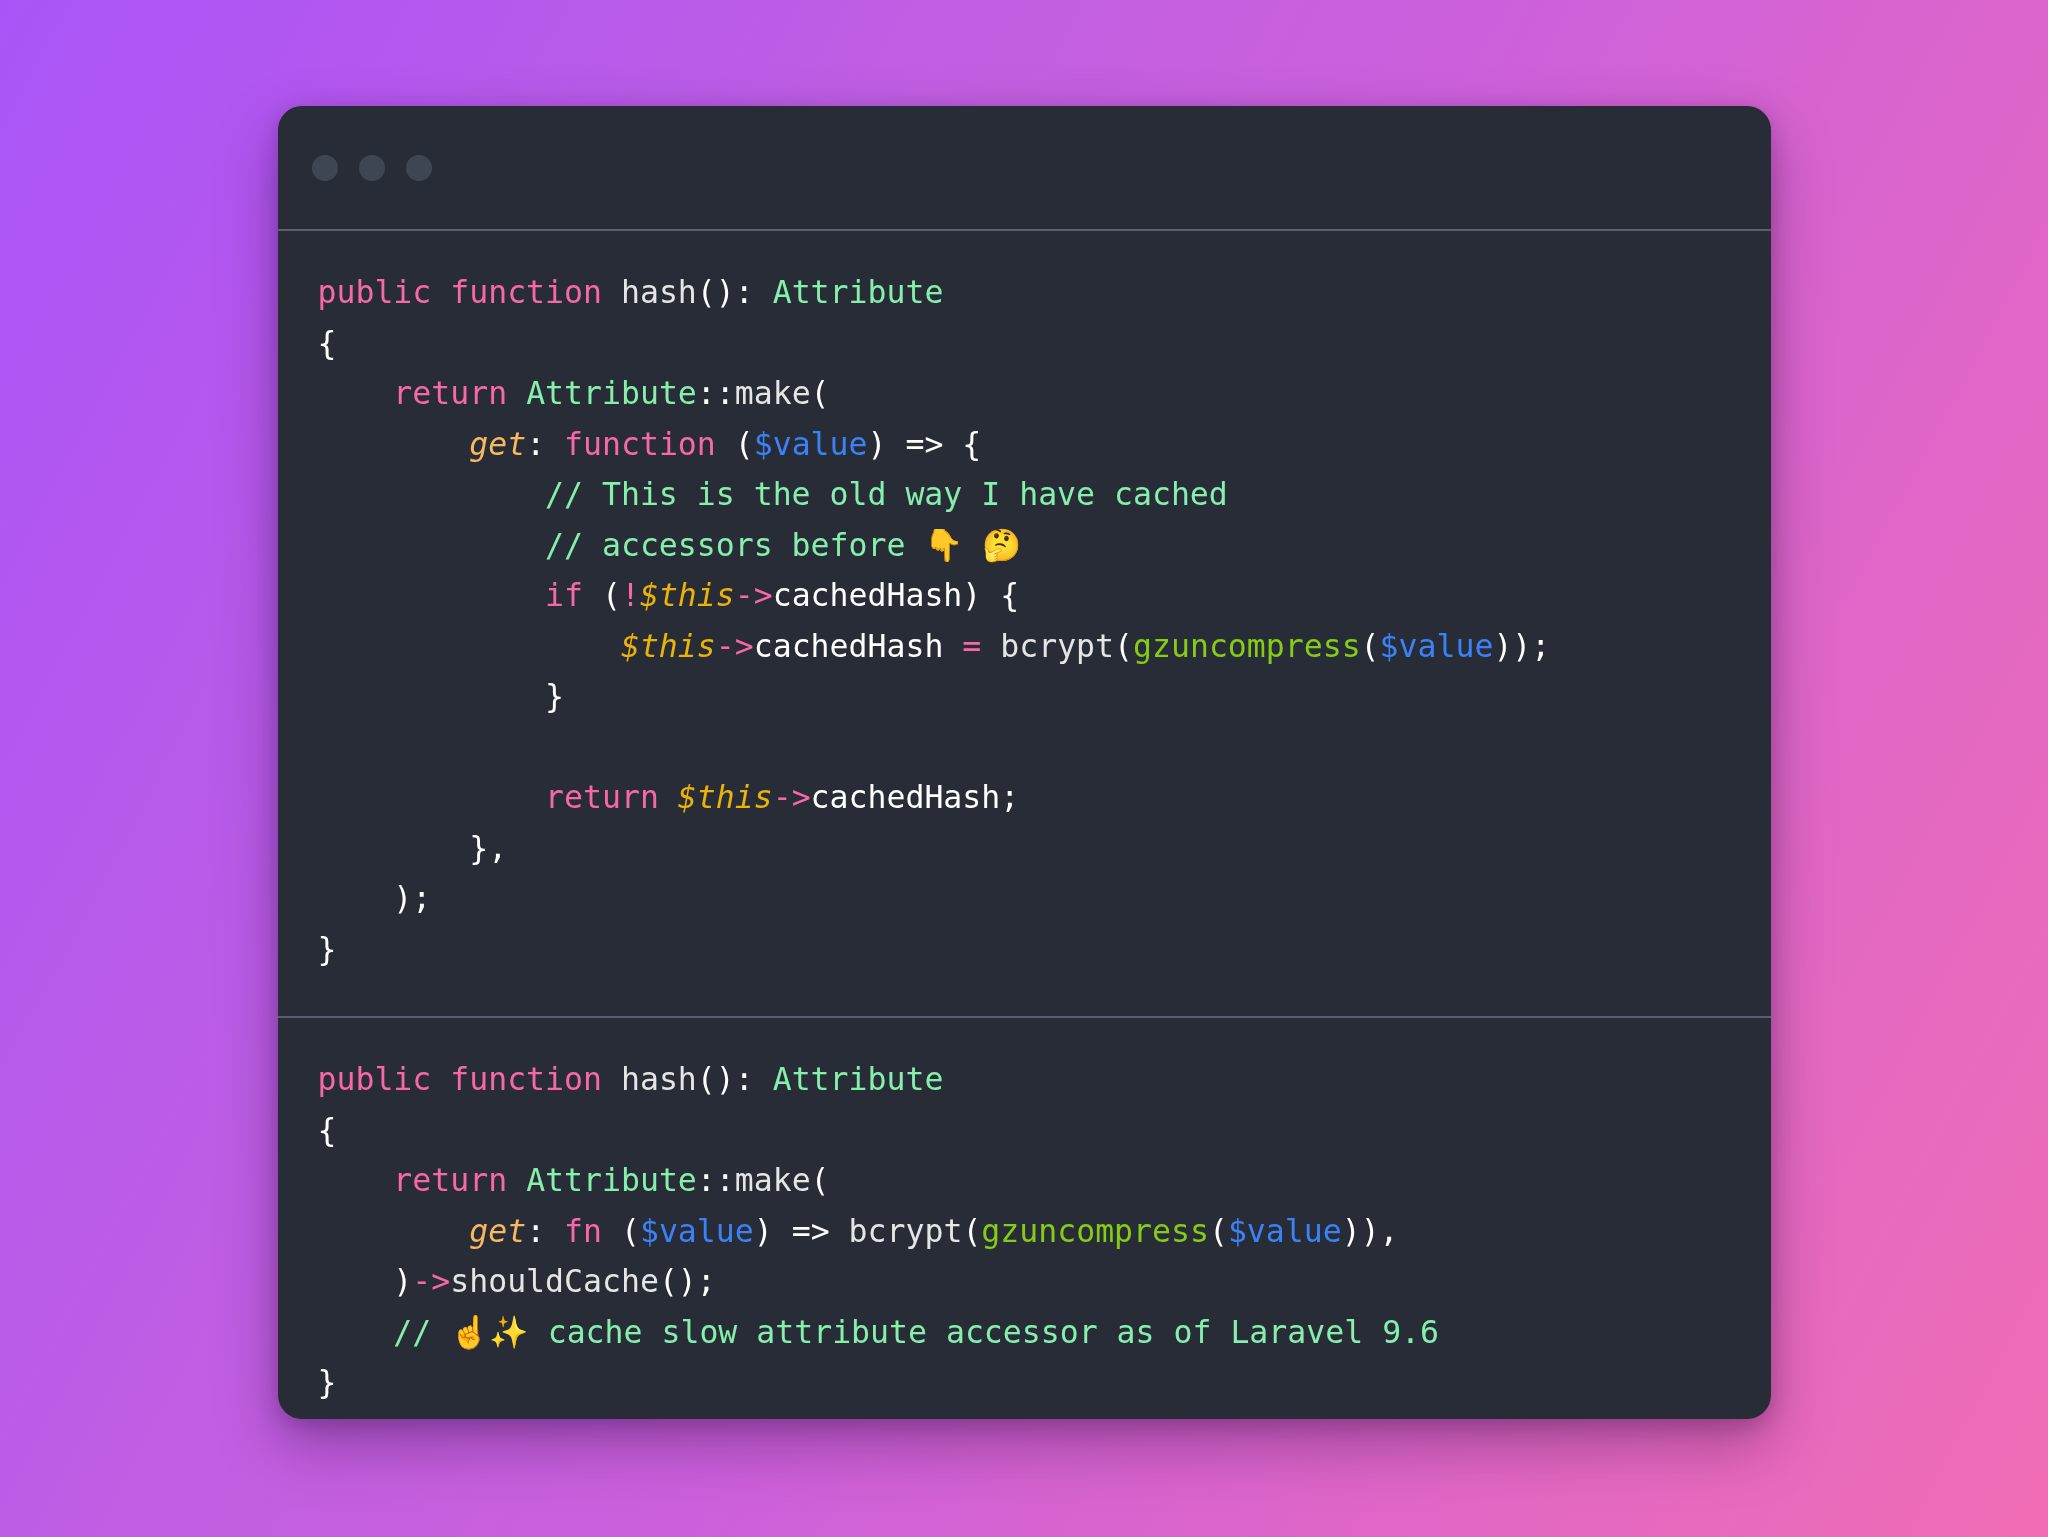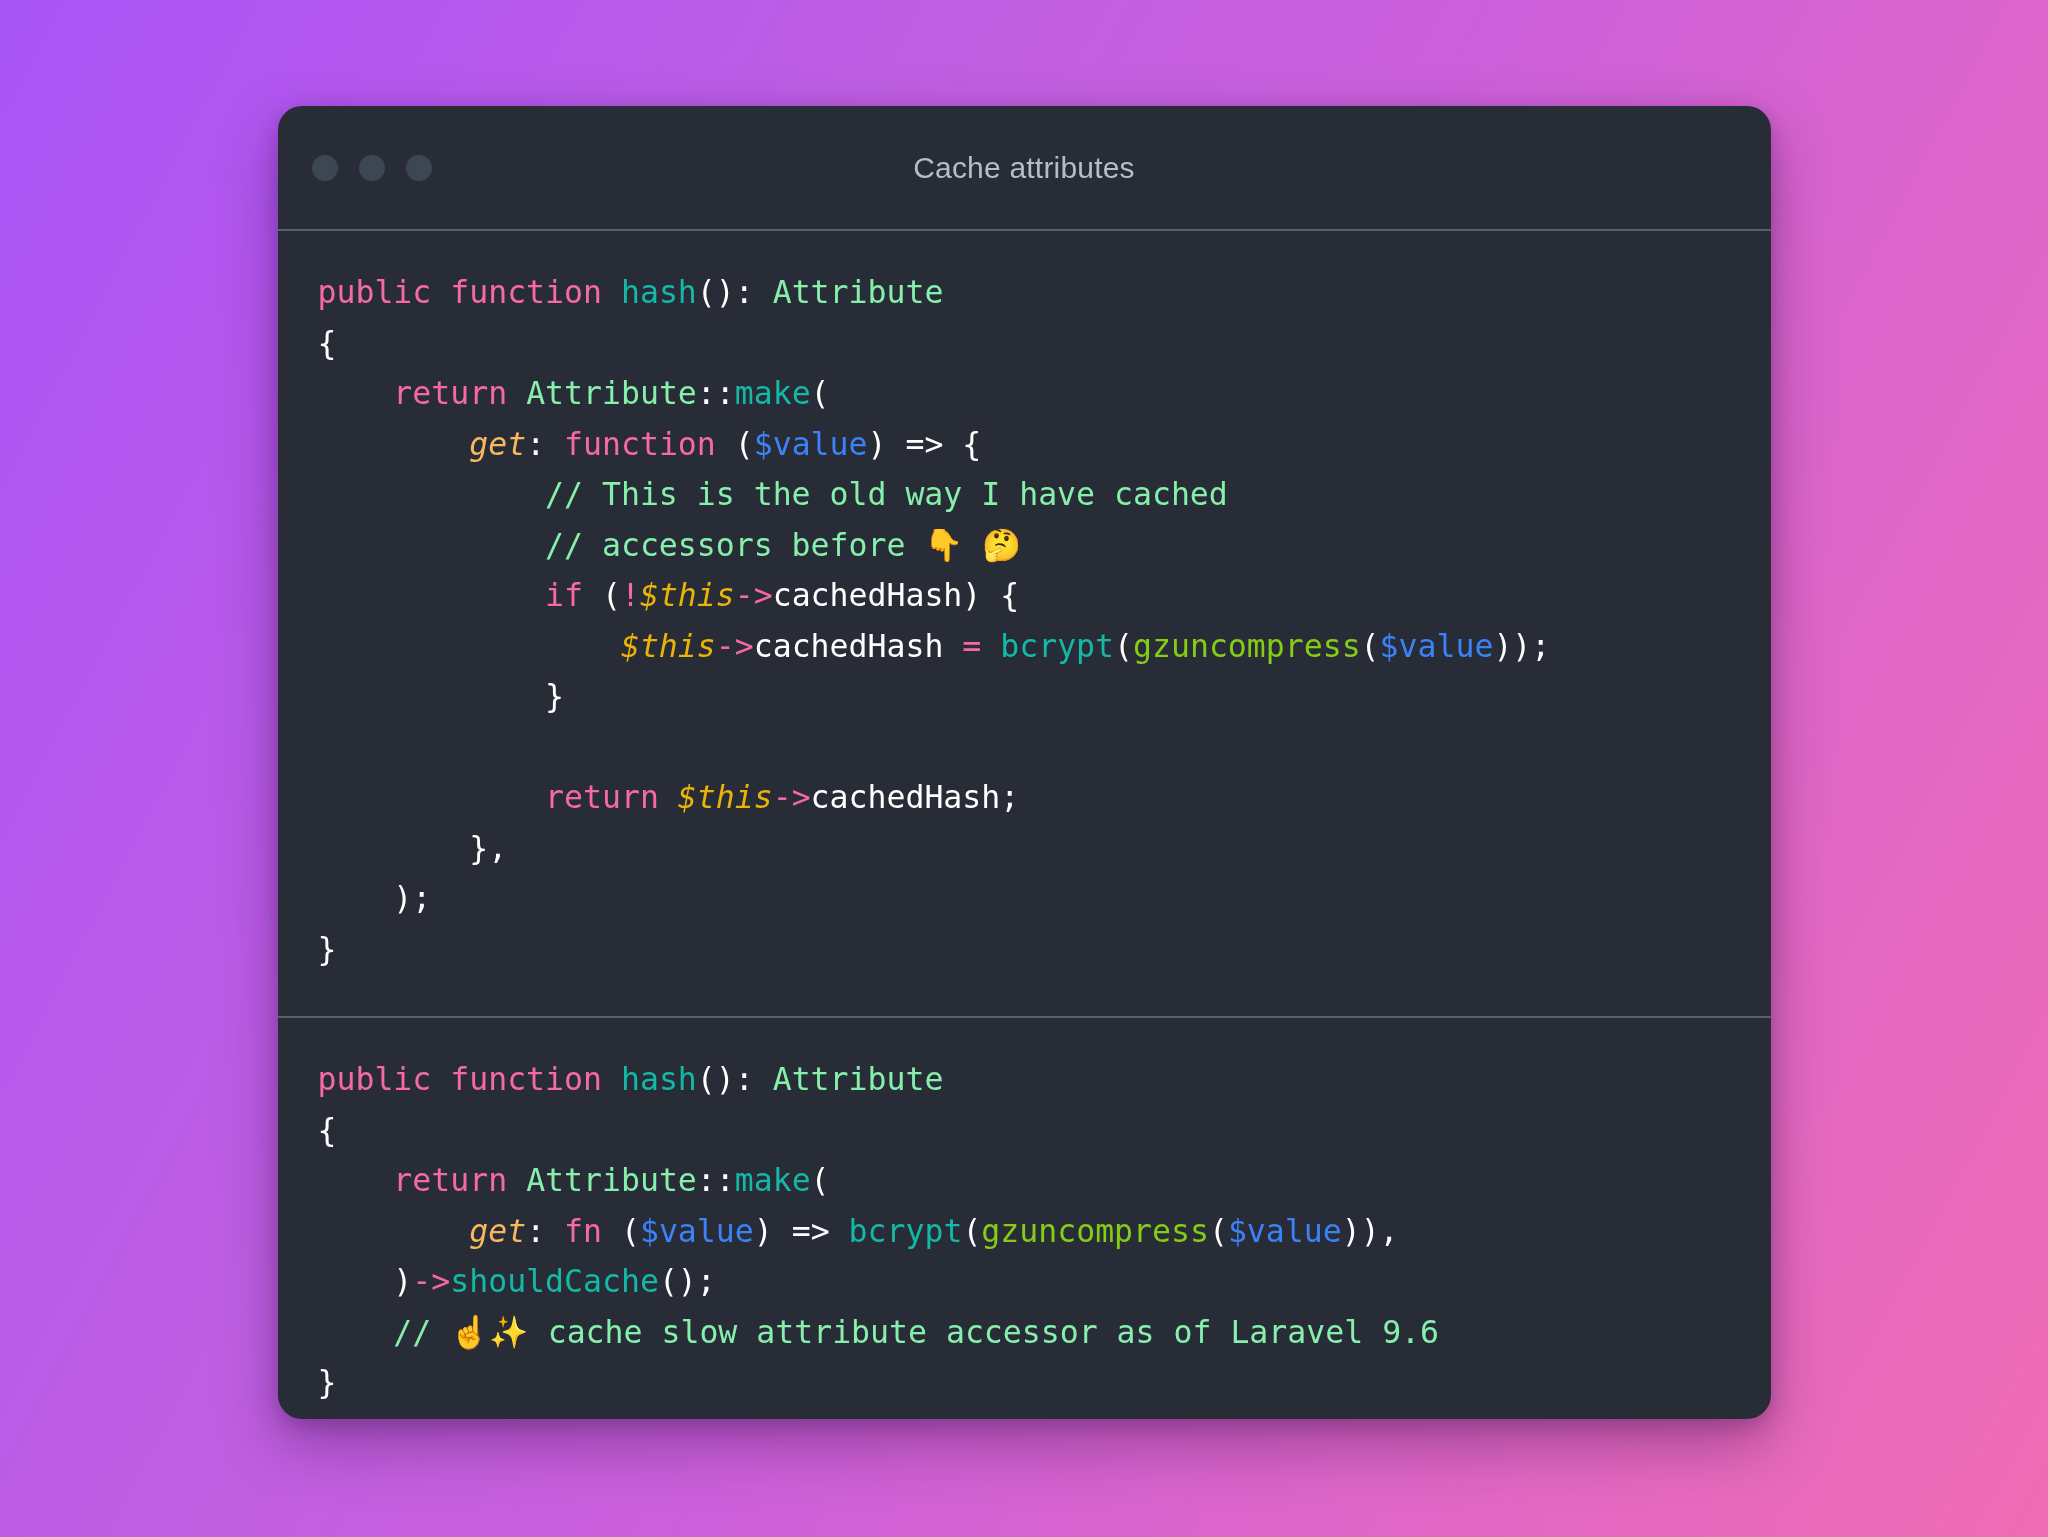--- a/index.html
+++ b/index.html
@@ -95,21 +95,21 @@
 
   #pane-bottom {
     flex: 1 1 auto;
     padding-top: 36px;
   }
 
   .line { display: block; min-height: 50.5px; }
 
   
   .t-kw      { color: #f768a8; text-align: center; }              
-  .t-fn      { color: #14b8a6; }              
+  .t-fn      { color: #e5e5e5; }              
   .t-type    { color: #86efac; }  
   .t-var     { color: #eab308; font-style: italic; }  
   .t-prop    { color: #3b82f6; }              
   .t-punc    { color: #ffffff; }              
   .t-arrow   { color: #f768a8; }              
   .t-builtin { color: #84cc16; }              
   .t-param   { color: #f7b860; font-style: italic; text-align: center; }  
   .t-comment { color: #86efac; }
   .emoji     { font-family: "DejaVu Sans", sans-serif; font-style: normal; }
 </style>
@@ -117,20 +117,19 @@
 <body>
 
 <div id="window">
 
   <div id="titlebar">
     <div id="traffic-lights">
       <span class="dot"></span>
       <span class="dot"></span>
       <span class="dot"></span>
     </div>
-    <div id="window-title">Cache attributes</div>
   </div>
 
   <div class="code-pane" id="pane-top"><span class="line"><span class="t-kw">public</span> <span class="t-kw">function</span> <span class="t-fn">hash</span>(): <span class="t-type">Attribute</span></span><span class="line">{</span><span class="line">    <span class="t-kw">return</span> <span class="t-type">Attribute</span>::<span class="t-fn">make</span>(</span><span class="line">        <span class="t-param">get</span>: <span class="t-kw">function</span> (<span class="t-prop">$value</span>) <span class="t-punc">=&gt;</span> {</span><span class="line">            <span class="t-comment">// This is the old way I have cached</span></span><span class="line">            <span class="t-comment">// accessors before <span class="emoji">👇</span> <span class="emoji">🤔</span></span></span><span class="line">            <span class="t-kw">if</span> (<span class="t-arrow">!</span><span class="t-var">$this</span><span class="t-arrow">-&gt;</span><span class="t-punc">cachedHash</span>) {</span><span class="line">                <span class="t-var">$this</span><span class="t-arrow">-&gt;</span><span class="t-punc">cachedHash</span> <span class="t-arrow">=</span> <span class="t-fn">bcrypt</span>(<span class="t-builtin">gzuncompress</span>(<span class="t-prop">$value</span>));</span><span class="line">            }</span><span class="line">&nbsp;</span><span class="line">            <span class="t-kw">return</span> <span class="t-var">$this</span><span class="t-arrow">-&gt;</span><span class="t-punc">cachedHash</span>;</span><span class="line">        },</span><span class="line">    );</span><span class="line">}</span></div>
 
   <div class="code-pane" id="pane-bottom"><span class="line"><span class="t-kw">public</span> <span class="t-kw">function</span> <span class="t-fn">hash</span>(): <span class="t-type">Attribute</span></span><span class="line">{</span><span class="line">    <span class="t-kw">return</span> <span class="t-type">Attribute</span>::<span class="t-fn">make</span>(</span><span class="line">        <span class="t-param">get</span>: <span class="t-kw">fn</span> (<span class="t-prop">$value</span>) <span class="t-punc">=&gt;</span> <span class="t-fn">bcrypt</span>(<span class="t-builtin">gzuncompress</span>(<span class="t-prop">$value</span>)),</span><span class="line">    )<span class="t-arrow">-&gt;</span><span class="t-fn">shouldCache</span>();</span><span class="line">    <span class="t-comment">// <span class="emoji">☝️✨</span> cache slow attribute accessor as of Laravel 9.6</span></span><span class="line">}</span></div>
 
 </div>
 
 </body></html>

